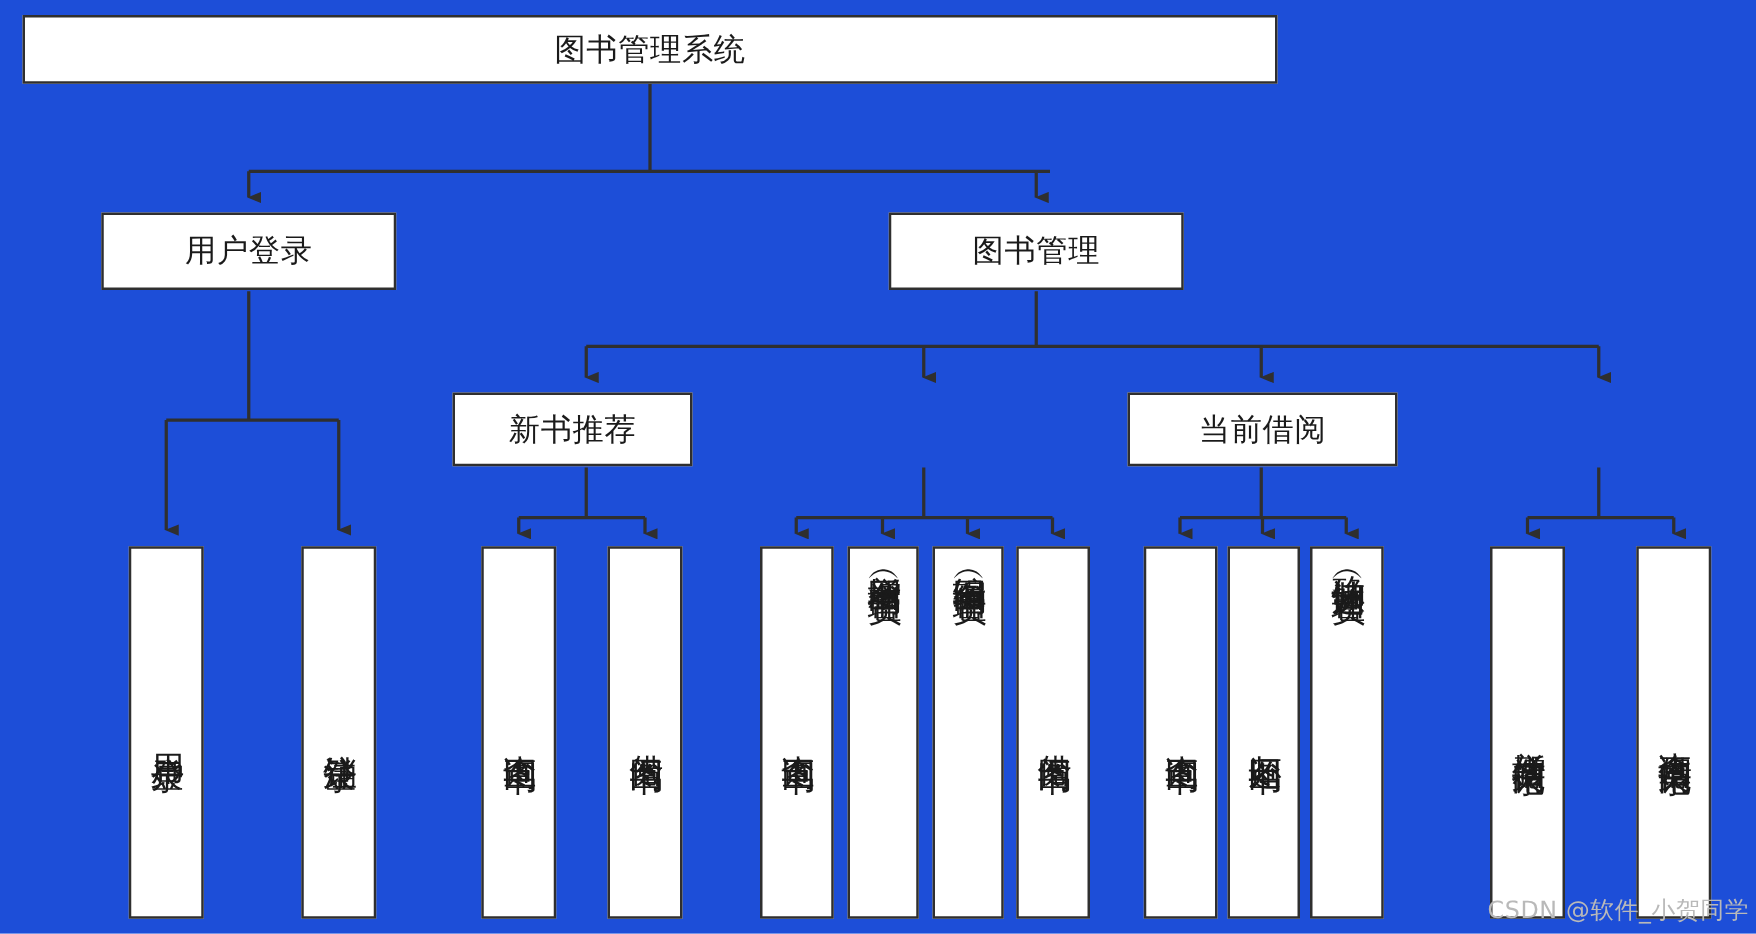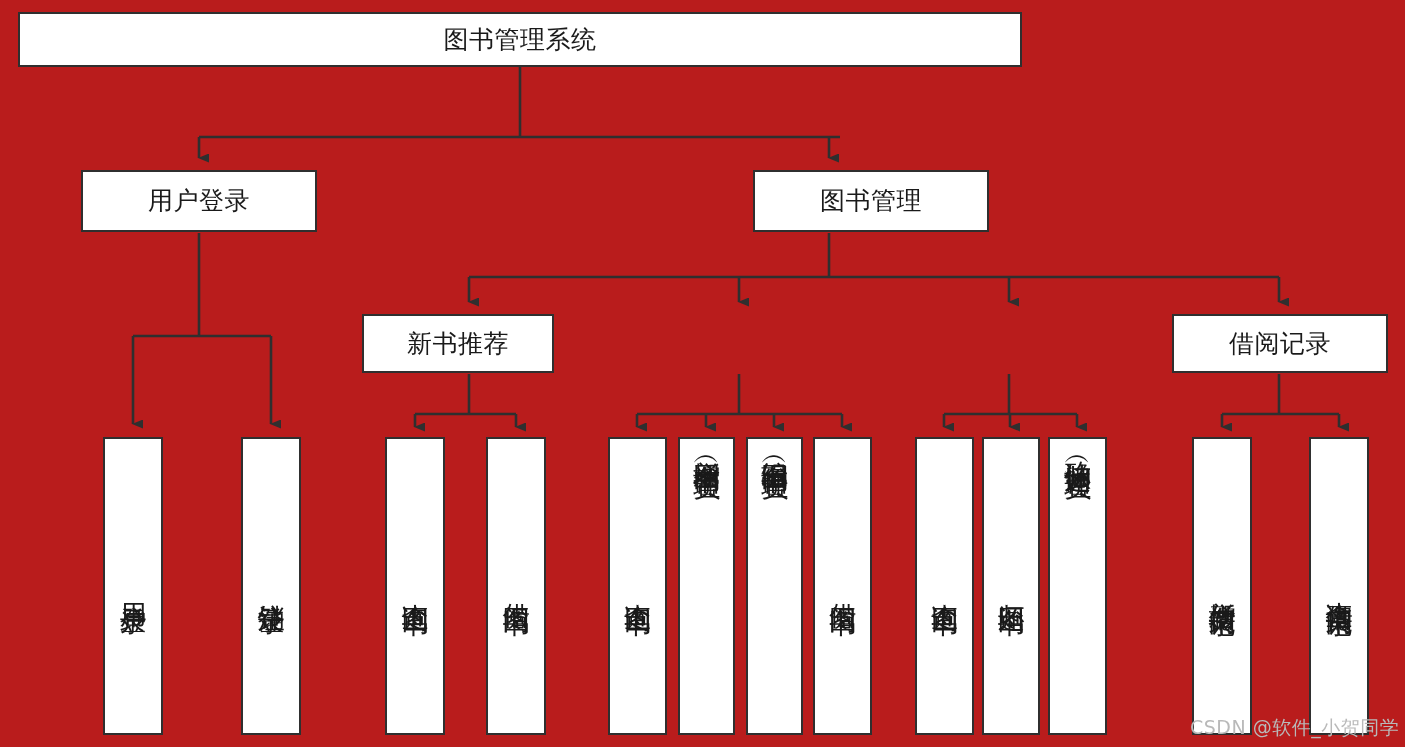--- a/index.html
+++ b/index.html
@@ -8,21 +8,21 @@
     padding: 0;
     background: #ffffff;
   }
   body {
     font-family: "DejaVu Sans", "Liberation Sans", sans-serif;
   }
   #canvas {
     position: relative;
     width: 1405px;
     height: 747px;
-    background: #b91c1c;
+    background: #1d4ed8;
     overflow: hidden;
   }
   svg.edges {
     position: absolute;
     left: 0;
     top: 0;
     width: 1405px;
     height: 747px;
     pointer-events: none;
   }
@@ -129,29 +129,29 @@
     </g>
   </svg>
 
   <div class="node horiz root" style="left:18px; top:12px; width:1004px; height:55px;">
     <span class="label">图书管理系统</span>
   </div>
 
   <div class="node horiz" style="left:81px; top:170px; width:236px; height:62px;">
     <span class="label">用户登录</span>
   </div>
-  <div class="node horiz" style="left:711px; top:170px; width:236px; height:62px;margin-left:42px;">
+  <div class="node horiz" style="left:711px; top:170px; width:236px; height:62px;">
     <span class="label">图书管理</span>
   </div>
 
   <div class="node horiz" style="left:362px; top:314px; width:192px; height:59px;">
     <span class="label">新书推荐</span>
   </div>
-  <div class="node horiz" style="left:1172px; top:314px; width:216px; height:59px;">
-    <span class="label">借阅记录</span>
+  <div class="node horiz" style="left:902px; top:314px; width:216px; height:59px;">
+    <span class="label">当前借阅</span>
   </div>
 
   <div class="node vert center" style="left:103px; top:437px; width:60px; height:298px;">
     <span class="label">用户登录</span>
   </div>
   <div class="node vert center" style="left:241px; top:437px; width:60px; height:298px;">
     <span class="label">注销登录</span>
   </div>
 
   <div class="node vert center" style="left:385px; top:437px; width:60px; height:298px;">

